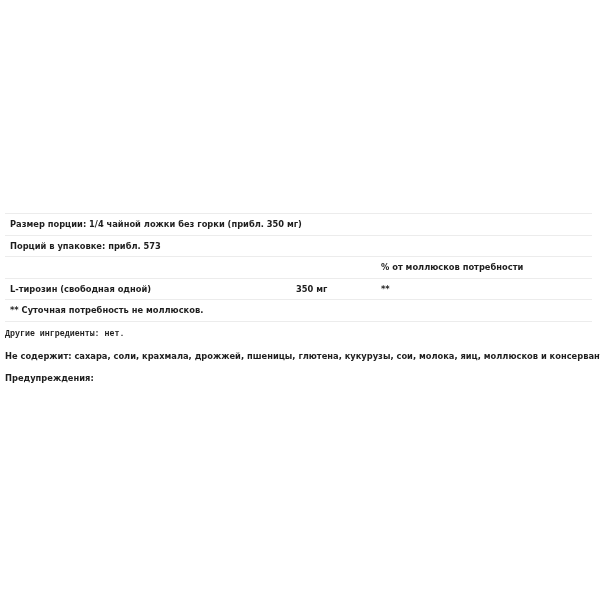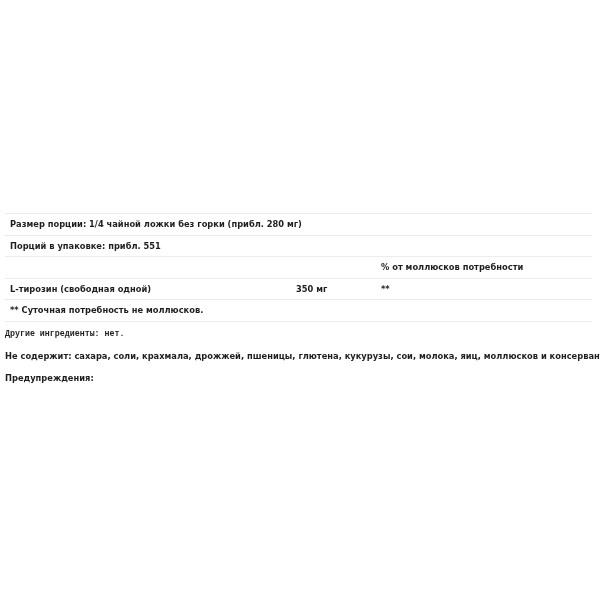--- a/index.html
+++ b/index.html
@@ -48,24 +48,24 @@
     }
     .other { top: 329px; font-family: Liberation Mono, monospace; }
     .free  { top: 351px; }
     .warn  { top: 373px; }
   </style>
 </head>
 <body>
 
 <div class="facts">
   <div class="row">
-    <span class="cell c1">Размер порции: 1/4 чайной ложки без горки (прибл. 280 мг)</span>
+    <span class="cell c1">Размер порции: 1/4 чайной ложки без горки (прибл. 350 мг)</span>
   </div>
   <div class="row">
-    <span class="cell c1">Порций в упаковке: прибл. 551</span>
+    <span class="cell c1">Порций в упаковке: прибл. 573</span>
   </div>
   <div class="row">
     <span class="cell c1"></span>
     <span class="cell c3">% от моллюсков потребности</span>
   </div>
   <div class="row">
     <span class="cell c1">L-тирозин (свободная одной)</span>
     <span class="cell c2">350 мг</span>
     <span class="cell c3">**</span>
   </div>

